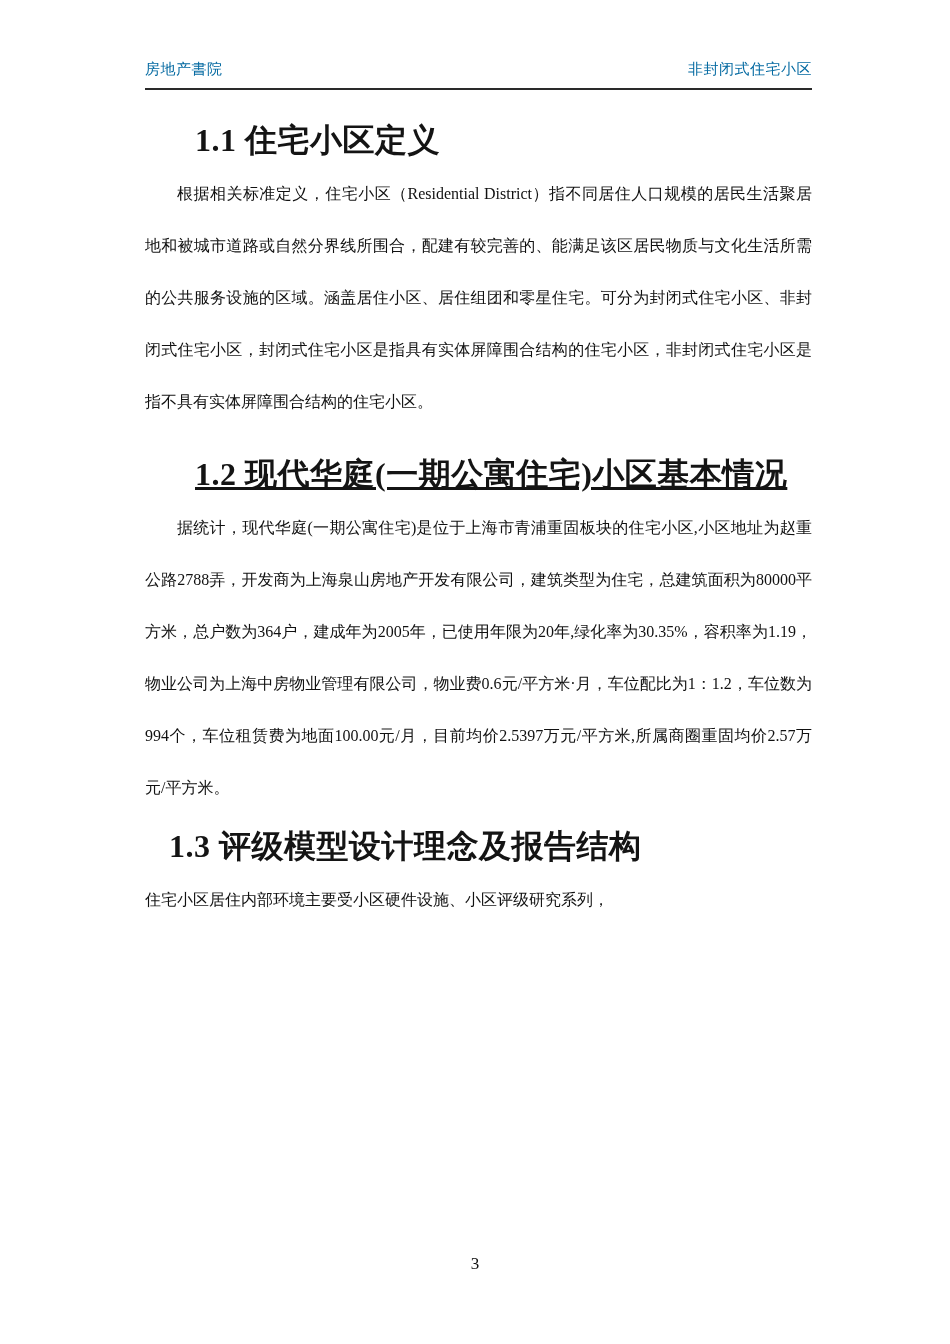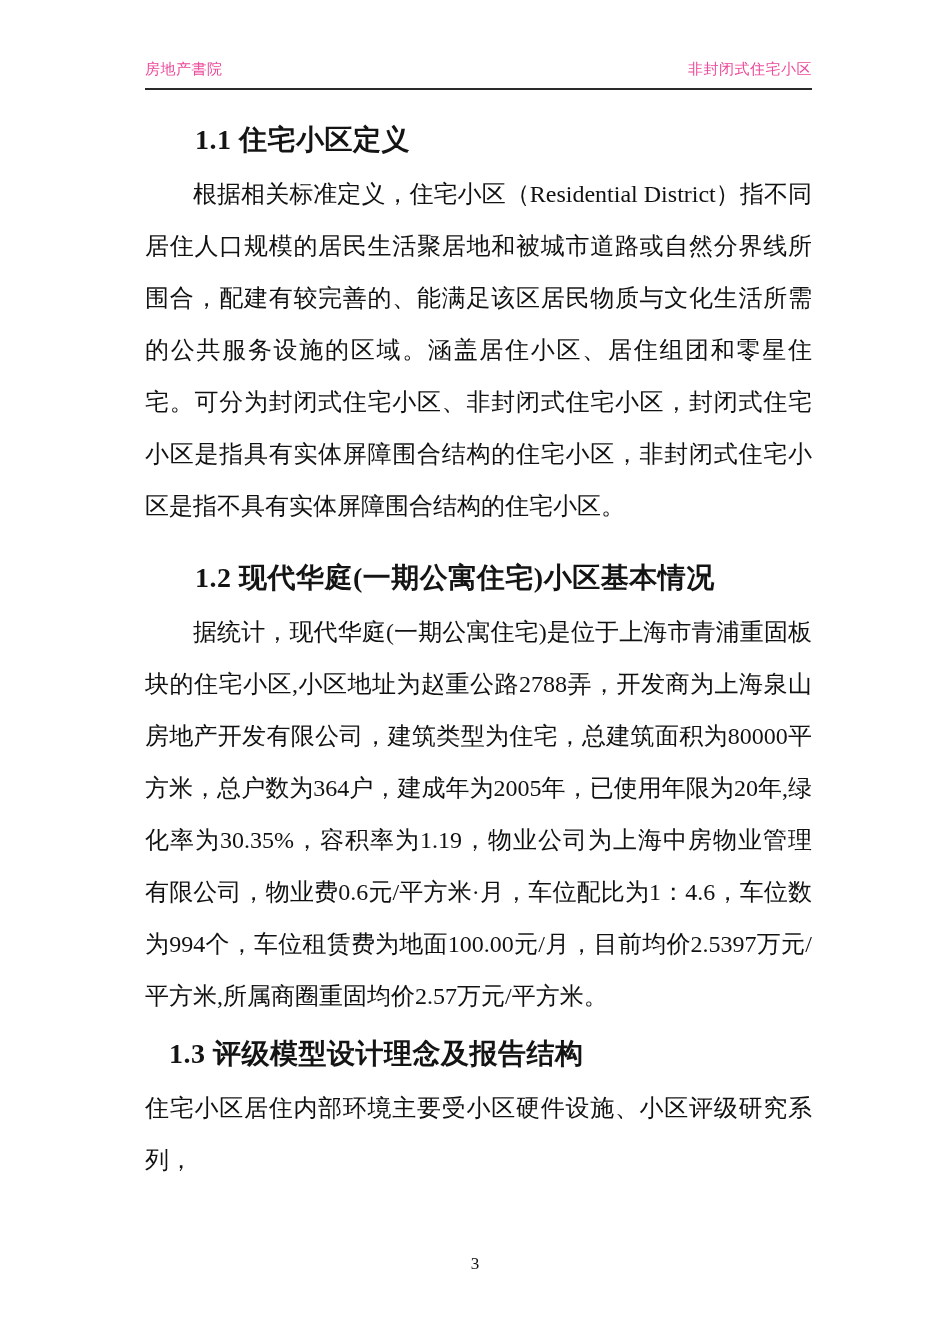--- a/index.html
+++ b/index.html
@@ -26,40 +26,40 @@
   }
   .doc-header {
     display: flex;
     justify-content: space-between;
     align-items: flex-end;
     padding-top: 60px;
     padding-bottom: 9px;
     border-bottom: 2px solid #2a2a2a;
     font-size: 15px;
     letter-spacing: 0.5px;
-    color: #ec4899;
+    color: #0369a1;
   }
   .doc-h1 {
     font-size: 27px;
     font-weight: bold;
     margin: 56px 0 0 50px;
     line-height: 32px;
     letter-spacing: 1px;
   }
   .doc-h2 {
-    font-size: 28px;
+    font-size: 32px;
     font-weight: bold;
     margin: 34px 0 0 50px;
     line-height: 32px;
     letter-spacing: 0.5px;
   }
-  .doc-h2.gap-lg { margin-top: 30px; }
+  .doc-h2.gap-lg { margin-top: 30px; text-decoration: underline; }
   .doc-h2.gap-md { margin-top: 16px; margin-left: 24px; }
   .doc-p {
-    font-size: 24px;
+    font-size: 16px;
     line-height: 52px;
     text-align: justify;
     text-justify: inter-ideograph;
     text-indent: 2em;
     margin: 12px 0 0 0;
     color: #111111;
   }
   .doc-p.no-indent {
     text-indent: 0;
   }
@@ -82,21 +82,21 @@
     <div class="doc-header">
       <span>房地产書院</span>
       <span>非封闭式住宅小区</span>
     </div>
 
 
     <div class="doc-h2">1.1 住宅小区定义</div>
     <p class="doc-p">根据相关标准定义，住宅小区（Residential District）指不同居住人口规模的居民生活聚居地和被城市道路或自然分界线所围合，配建有较完善的、能满足该区居民物质与文化生活所需的公共服务设施的区域。涵盖居住小区、居住组团和零星住宅。可分为封闭式住宅小区、非封闭式住宅小区，封闭式住宅小区是指具有实体屏障围合结构的住宅小区，非封闭式住宅小区是指不具有实体屏障围合结构的住宅小区。</p>
 
     <div class="doc-h2 gap-lg">1.2 现代华庭(一期公寓住宅)小区基本情况</div>
-    <p class="doc-p">据统计，现代华庭(一期公寓住宅)是位于上海市青浦重固板块的住宅小区,小区地址为赵重公路2788弄，开发商为上海泉山房地产开发有限公司，建筑类型为住宅，总建筑面积为80000平方米，总户数为364户，建成年为2005年，已使用年限为20年,绿化率为30.35%，容积率为1.19，物业公司为上海中房物业管理有限公司，物业费0.6元/平方米·月，车位配比为1：4.6，车位数为994个，车位租赁费为地面100.00元/月，目前均价2.5397万元/平方米,所属商圈重固均价2.57万元/平方米。</p>
+    <p class="doc-p">据统计，现代华庭(一期公寓住宅)是位于上海市青浦重固板块的住宅小区,小区地址为赵重公路2788弄，开发商为上海泉山房地产开发有限公司，建筑类型为住宅，总建筑面积为80000平方米，总户数为364户，建成年为2005年，已使用年限为20年,绿化率为30.35%，容积率为1.19，物业公司为上海中房物业管理有限公司，物业费0.6元/平方米·月，车位配比为1：1.2，车位数为994个，车位租赁费为地面100.00元/月，目前均价2.5397万元/平方米,所属商圈重固均价2.57万元/平方米。</p>
 
     <div class="doc-h2 gap-md">1.3 评级模型设计理念及报告结构</div>
     <p class="doc-p no-indent">住宅小区居住内部环境主要受小区硬件设施、小区评级研究系列，</p>
 
   </div>
 
   <div class="page-footer">3</div>
 </div>
 
 </body></html>

